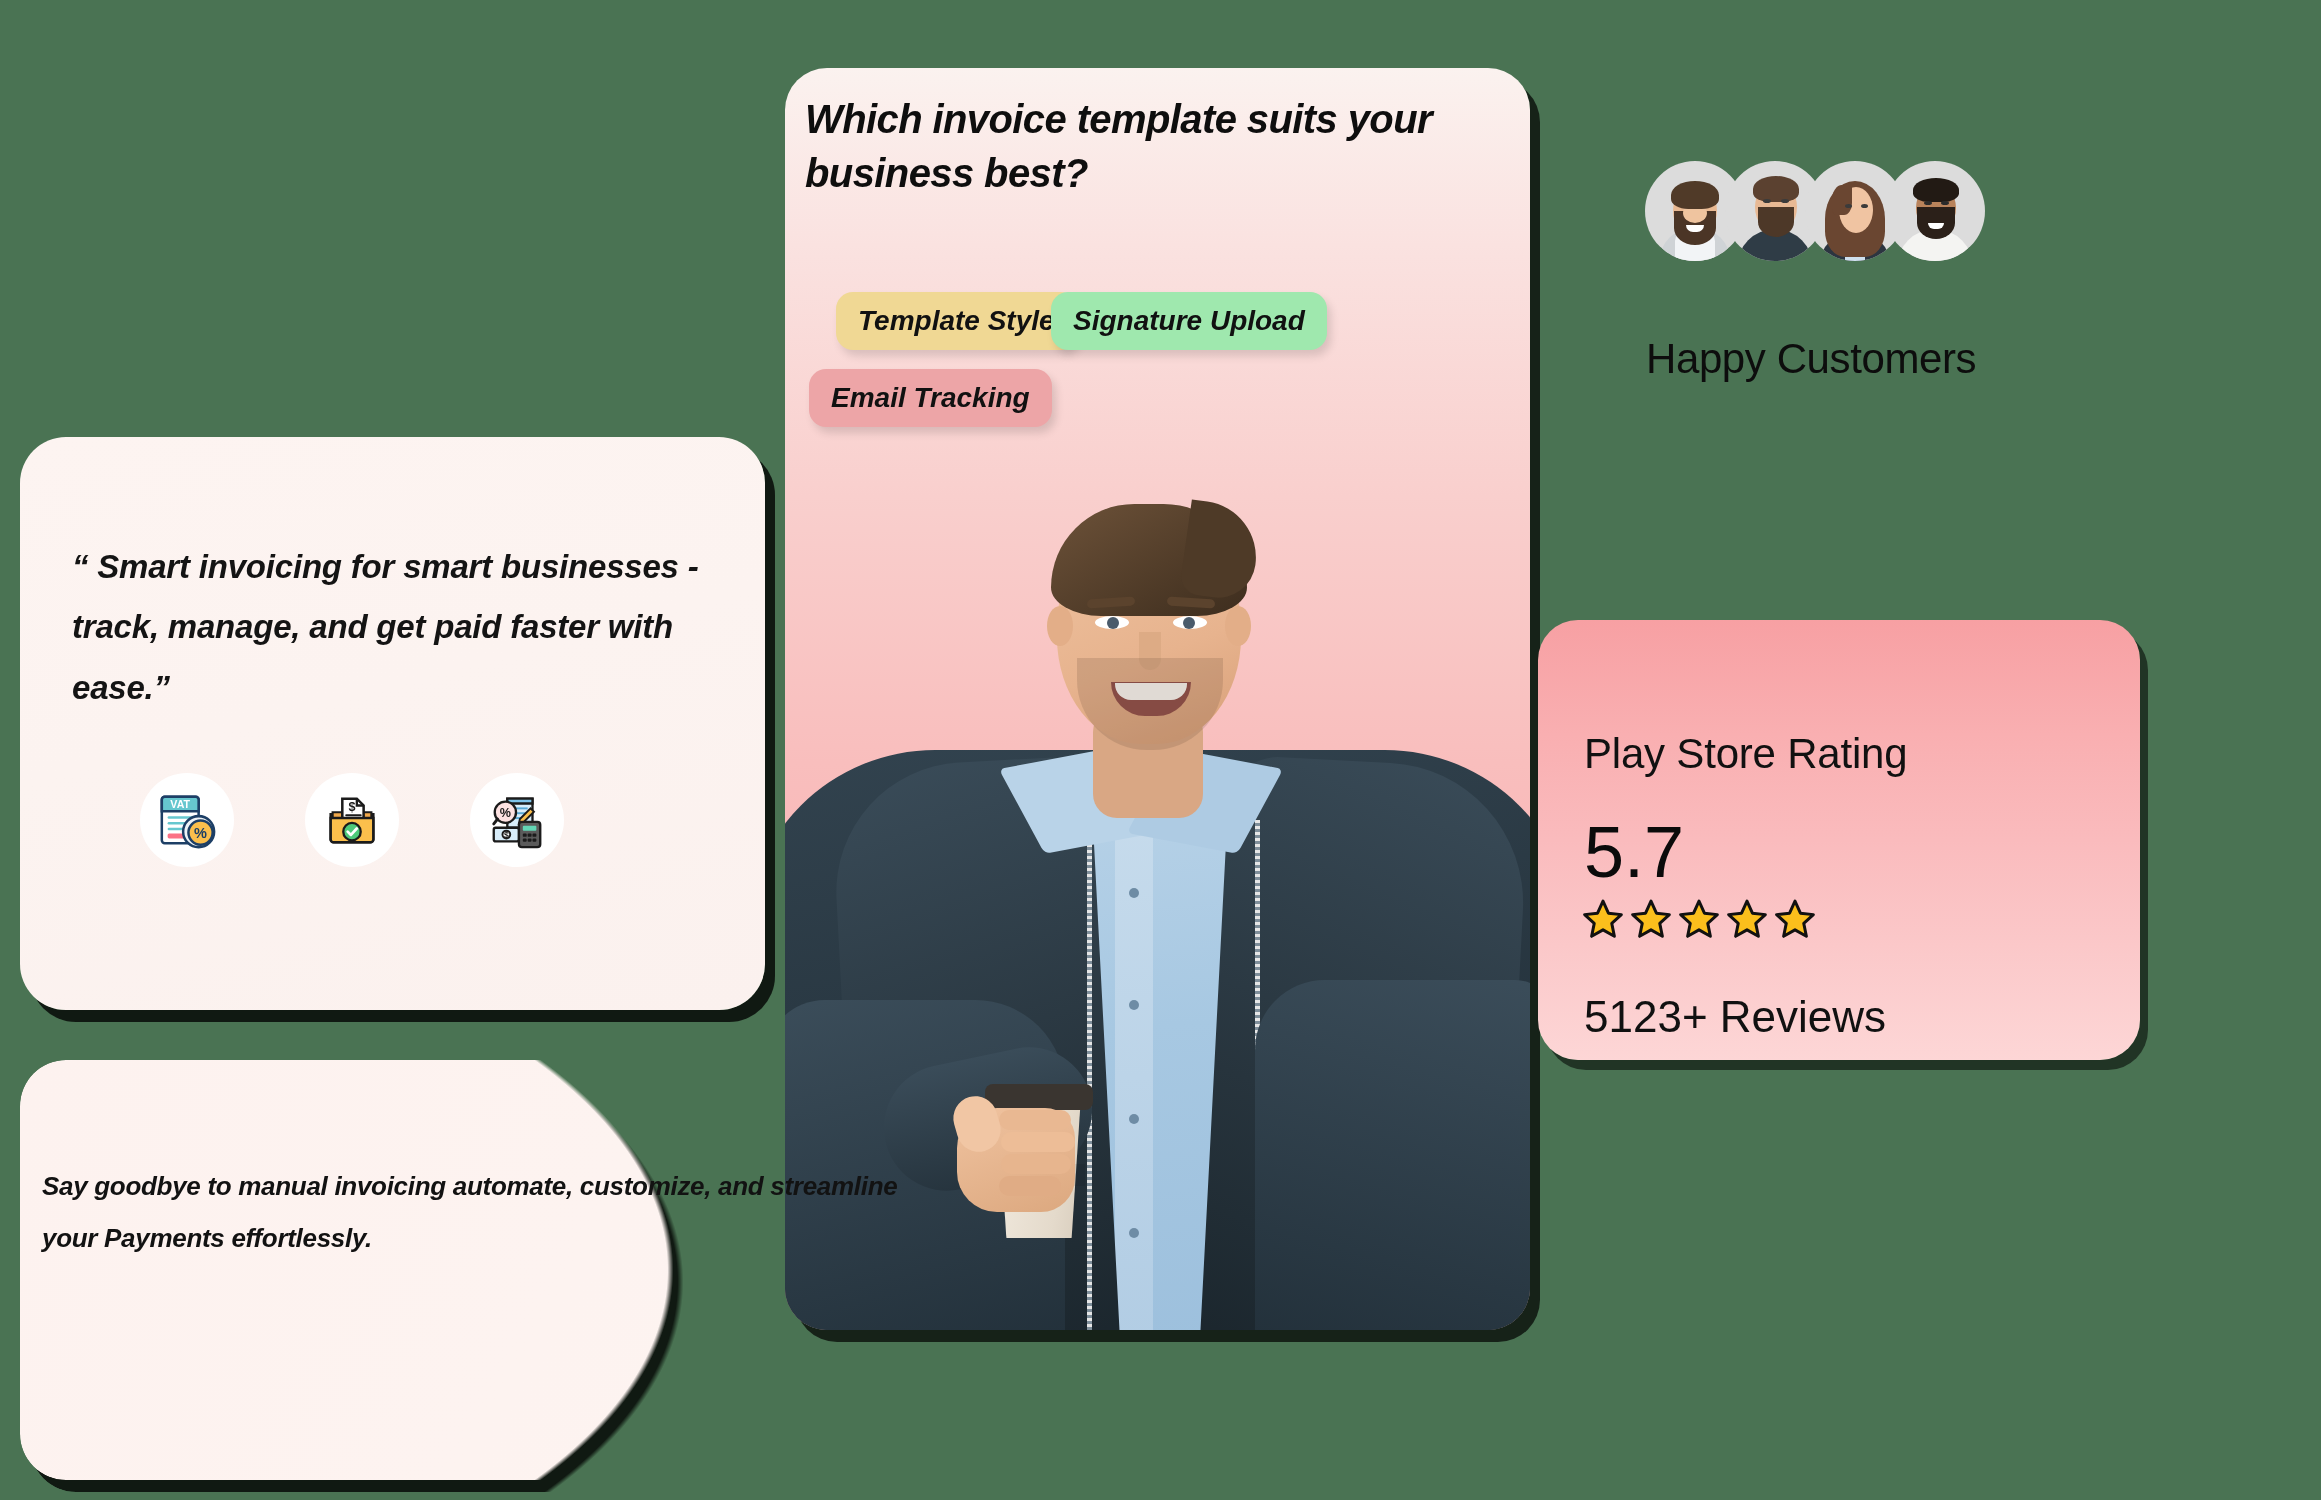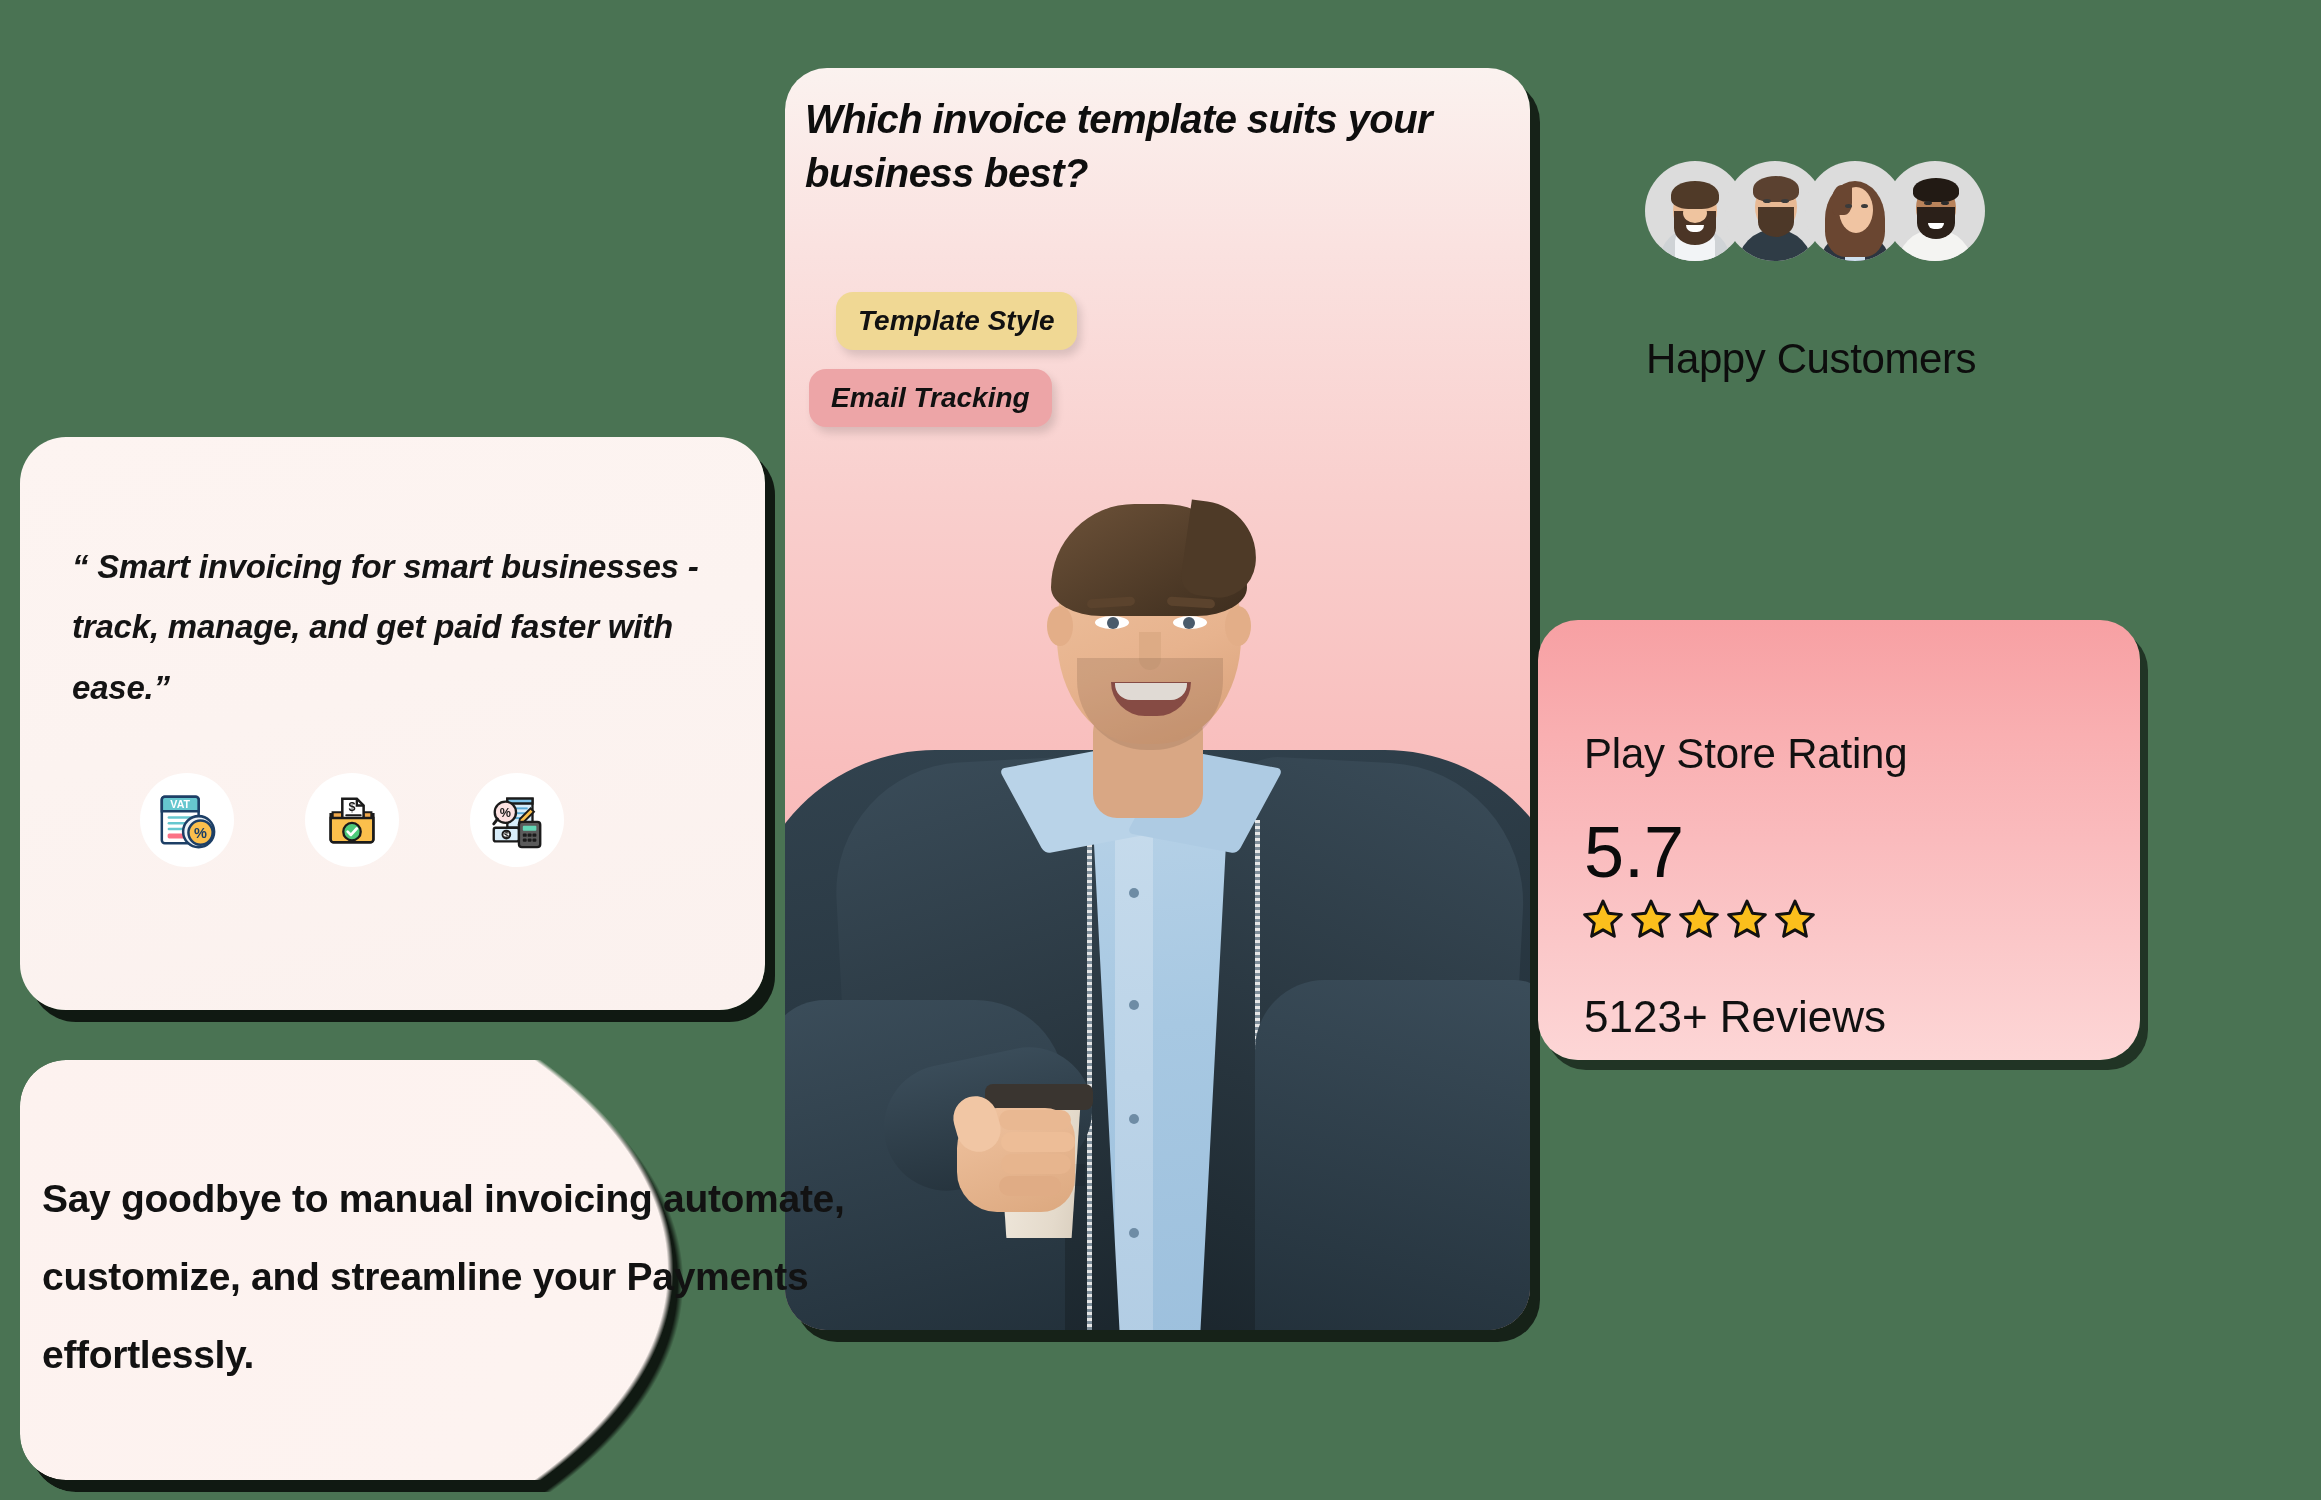--- a/index.html
+++ b/index.html
@@ -49,22 +49,22 @@
   #tagline-card-shadow{
     left:20px; top:1060px; width:990px; height:420px;
     border-radius:46px;
     background:rgba(0,0,0,0.78);
     -webkit-mask-image:radial-gradient(ellipse 120% 132% at -18% 50%, #000 69.5%, transparent 70%);
     mask-image:radial-gradient(ellipse 120% 132% at -18% 50%, #000 69.5%, transparent 70%);
     transform:translate(10px,12px);
   }
   #tagline-text{
     position:absolute; left:42px; top:1160px; width:900px;
-    font-weight:700;
-    font-size:39px; line-height:2.0; color:#121212;
+    font-style:italic; font-weight:700;
+    font-size:26px; line-height:2.0; color:#121212;
     letter-spacing:-0.3px; z-index:7;
   }
 
   
   #hero-card{
     left:785px; top:68px; width:745px; height:1262px;
     border-radius:42px; overflow:hidden;
     background:linear-gradient(180deg,#fbf2ef 0%, #fae2e0 14%, #f9cfcd 34%, #f9bebd 55%, #f9b3b4 75%, #f8aeb0 100%);
     box-shadow:10px 12px 0 rgba(0,0,0,0.70);
   }
@@ -262,20 +262,21 @@
       <div class="p" style="left:214px;top:690px;width:72px;height:20px;border-radius:12px;background:#e9b892;"></div>
       <div class="p" style="left:216px;top:712px;width:74px;height:20px;border-radius:12px;background:#edbd97;"></div>
       <div class="p" style="left:216px;top:734px;width:70px;height:20px;border-radius:12px;background:#e7b58e;"></div>
       <div class="p" style="left:214px;top:756px;width:62px;height:20px;border-radius:12px;background:#e0ac85;"></div>
       <div class="p" style="left:170px;top:676px;width:44px;height:56px;border-radius:22px;background:#f1c6a4;transform:rotate(-16deg);"></div>
     </div>
 
     <div id="hero-question">Which invoice template suits your business best?</div>
 
     <div class="chip" id="chip-template">Template Style</div>
+    <div class="chip" id="chip-signature">Signature Upload</div>
     <div class="chip" id="chip-email">Email Tracking</div>
   </div>
 
   <div class="card" id="tagline-card-shadow"></div>
   <div class="card" id="tagline-card"></div>
   <div id="tagline-text">Say goodbye to manual invoicing automate, customize, and streamline your Payments effortlessly.</div>
 
   <div id="avatars">
 
     <div class="avatar" style="left:0px;">

